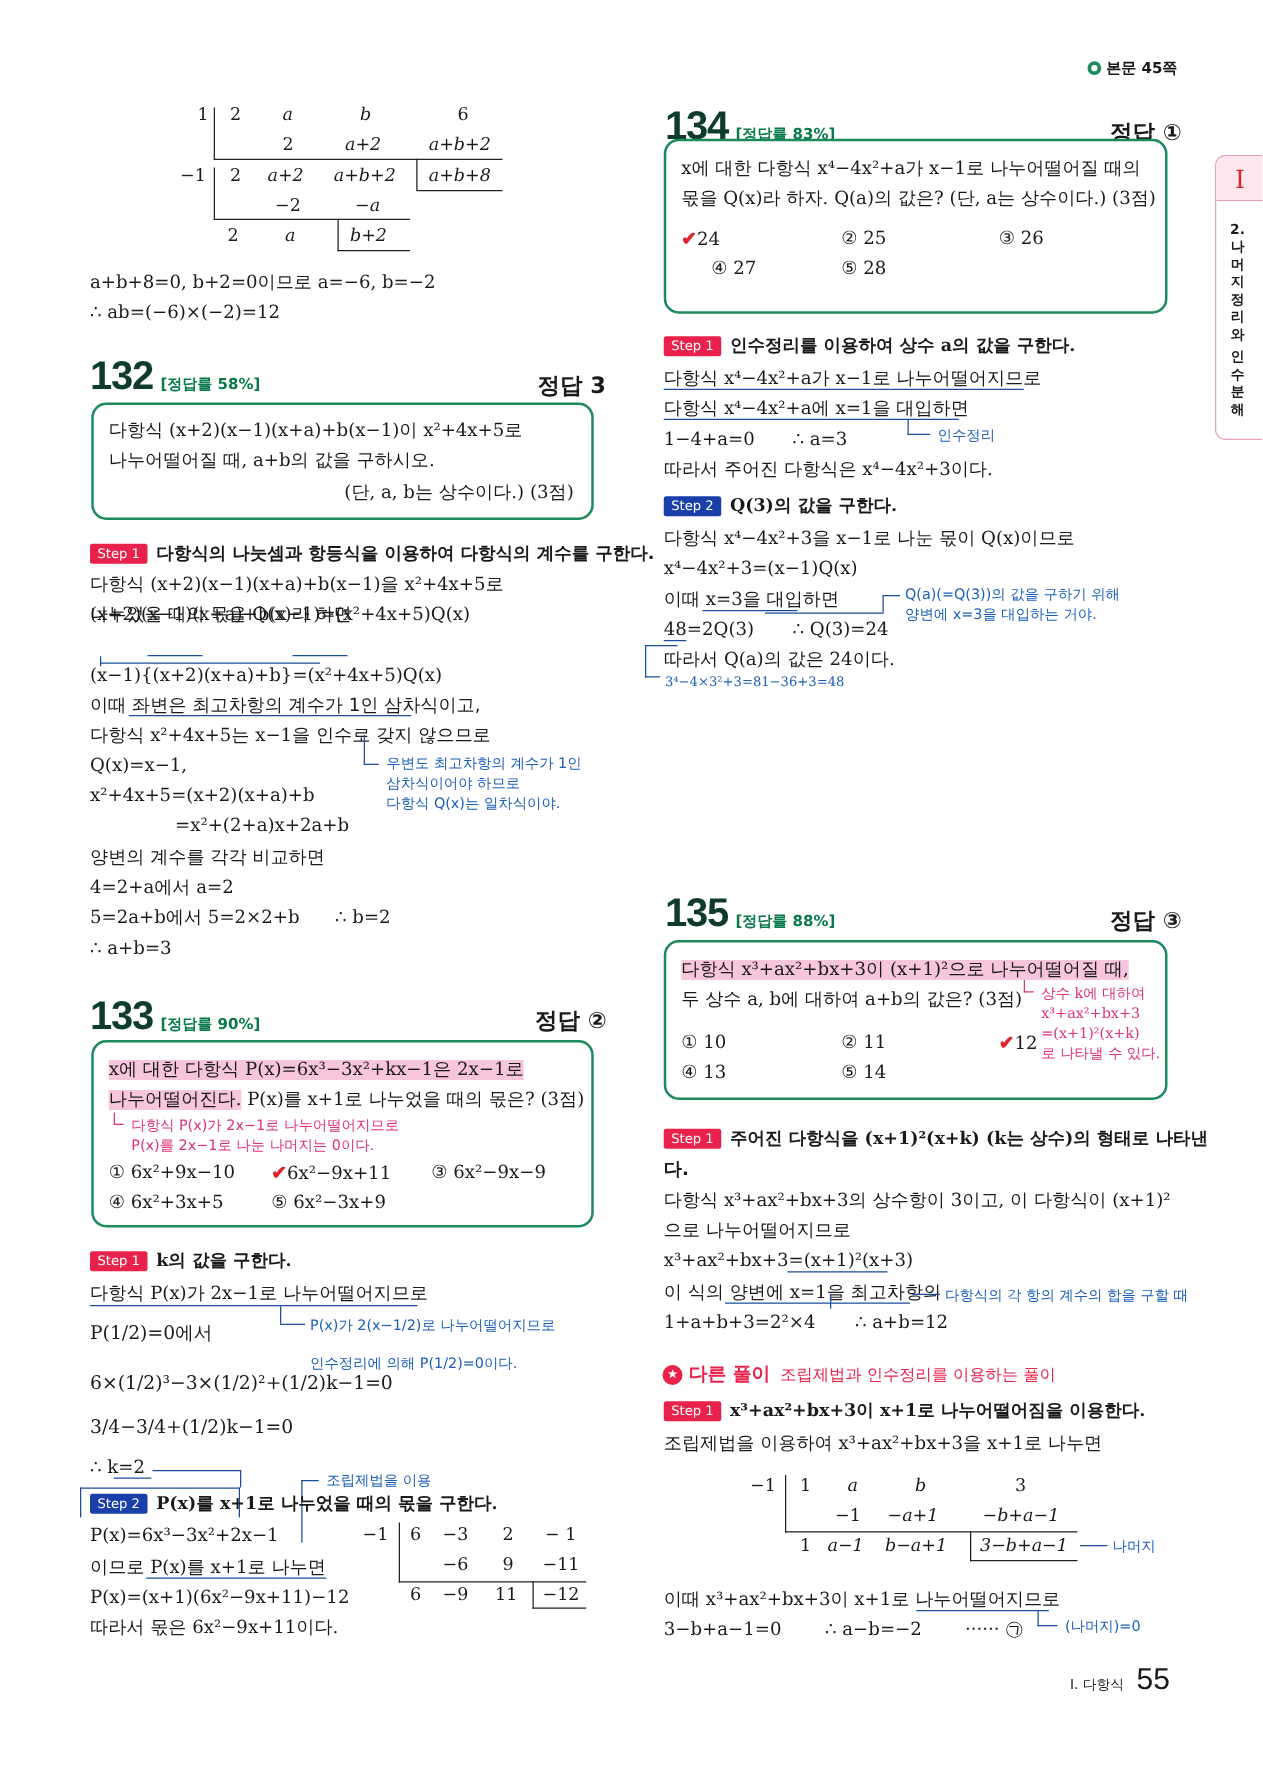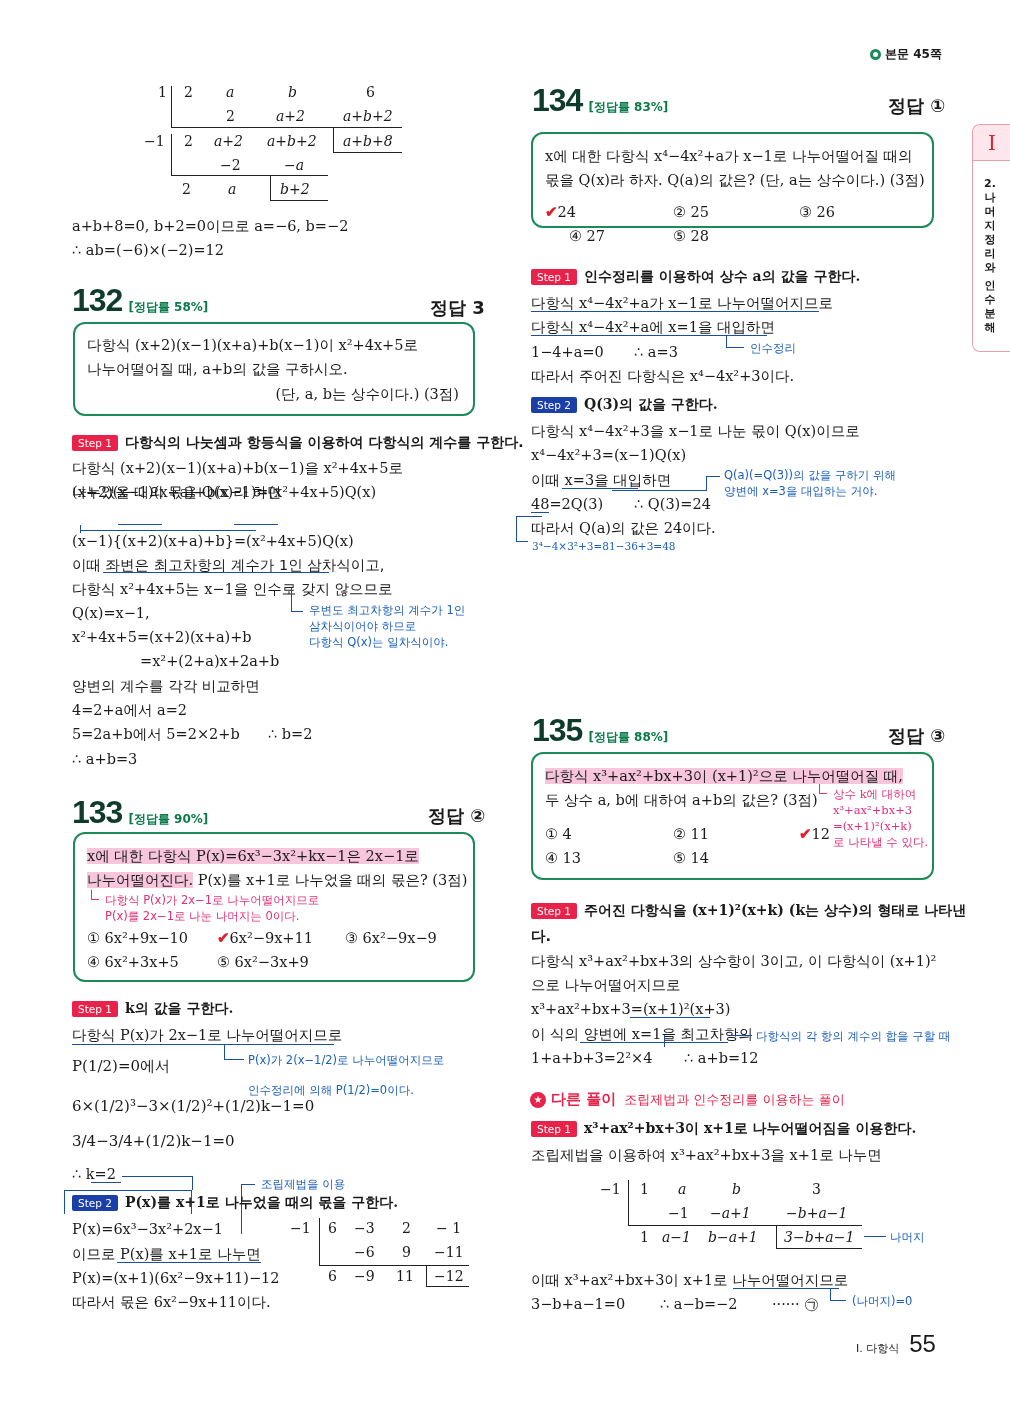--- a/index.html
+++ b/index.html
@@ -224,21 +224,21 @@
 <div class="hlz" style="left:319px; top:1265px; width:150px;"></div>
 <div class="vl" style="left:426px; top:1265px; height:22px;"></div>
 <div class="hlz" style="left:426px; top:1286px; width:43px;"></div>
 
 <div class="prob-head" style="left:532px; top:82px;">
   <span class="prob-num">134</span>
   <span class="prob-rate">[정답률 83%]</span>
 </div>
 <div class="answer" style="left:888px; top:94px;">정답 ①</div>
 
-<div class="qbox" style="left:531px; top:132px; width:403px; height:96px;text-decoration:underline;">
+<div class="qbox" style="left:531px; top:111px; width:403px; height:140px;text-decoration:underline;">
   <div class="qline math" style="left:12px; top:12px;">x에 대한 다항식 x⁴−4x²+a가 x−1로 나누어떨어질 때의</div>
   <div class="qline math" style="left:12px; top:36px;">몫을 Q(x)라 하자. Q(a)의 값은? (단, a는 상수이다.) (3점)</div>
   <div class="qline math" style="left:12px; top:68px;"><span class="check" style="position:relative; font-size:15px;">✔</span><span>24</span></div>
   <div class="qline math" style="left:140px; top:68px;">② 25</div>
   <div class="qline math" style="left:266px; top:68px;">③ 26</div>
   <div class="qline math" style="left:12px; top:92px;margin-left:24px;">④ 27</div>
   <div class="qline math" style="left:140px; top:92px;">⑤ 28</div>
 </div>
 
 <div class="step" style="left:531px; top:268px;">
@@ -288,21 +288,21 @@
 <div class="qbox" style="left:531px; top:752px; width:403px; height:128px;">
   <div class="qline math" style="left:12px; top:12px;"><span class="hl">다항식 x³+ax²+bx+3이 (x+1)²으로 나누어떨어질 때,</span></div>
   <div class="qline math" style="left:12px; top:36px;">두 상수 a, b에 대하여 a+b의 값은? (3점)</div>
   <div class="abs" style="left:286px; top:30px; width:8px; height:10px; border-left:1.3px solid #e0307a; border-bottom:1.3px solid #e0307a;"></div>
   <div class="note-pink math" style="left:300px; top:32px;">
     <div>상수 k에 대하여</div>
     <div>x³+ax²+bx+3</div>
     <div>=(x+1)²(x+k)</div>
     <div>로 나타낼 수 있다.</div>
   </div>
-  <div class="qline math" style="left:12px; top:70px;">① 4</div>
+  <div class="qline math" style="left:12px; top:70px;">① 10</div>
   <div class="qline math" style="left:140px; top:70px;">② 11</div>
   <div class="qline math" style="left:266px; top:70px;"><span class="check" style="position:relative; font-size:15px;">✔</span><span>12</span></div>
   <div class="qline math" style="left:12px; top:94px;">④ 13</div>
   <div class="qline math" style="left:140px; top:94px;">⑤ 14</div>
 </div>
 
 <div class="step" style="left:531px; top:902px;">
   <span class="badge red">Step 1</span>
   <span class="math">주어진 다항식을 (x+1)²(x+k) (k는 상수)의 형태로 나타낸</span>
 </div>

